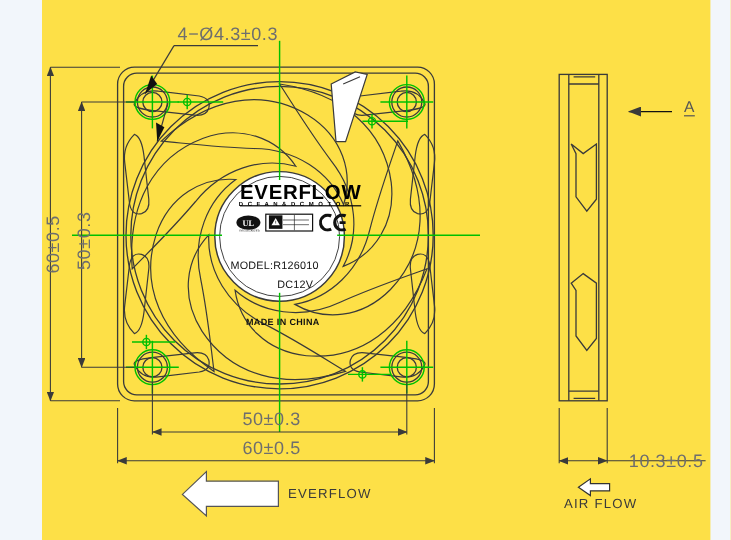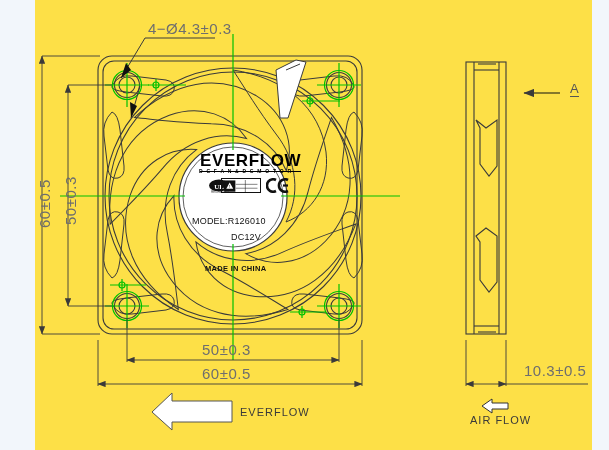--- a/index.html
+++ b/index.html
@@ -276,33 +276,33 @@
   <div class="txt dim-txt" id="hole-callout" style="left:148px; top:20px;">4−Ø4.3±0.3</div>
 
   <div class="txt dim-txt dim-vert" style="left:36px; top:228px;">60±0.5</div>
 
   <div class="txt dim-txt dim-vert" style="left:62px; top:225px;">50±0.3</div>
 
   <div class="txt dim-txt" style="left:202px; top:341px;">50±0.3</div>
 
   <div class="txt dim-txt" style="left:202px; top:365px;">60±0.5</div>
 
-  <div class="txt dim-txt" style="left:524px; top:362px;">10.3±0.5</div>
+  <div class="txt dim-txt" style="left:524px; top:376px;">10.3±0.5</div>
 
   <div class="anno-txt" style="left:240px; top:406px;">EVERFLOW</div>
 
   <div class="anno-txt" style="left:470px; top:414px;">AIR  FLOW</div>
 
   <div class="txt" id="view-label-a" style="left:570px; top:82px;">A</div>
 
   <div class="hub-txt" id="logo-everflow" style="left:200px; top:151px;">EVERFLOW</div>
 
   <div class="hub-txt" id="logo-sub" style="left:199px; top:168px;">D C F A N  &amp; D C M O T O R</div>
 
-  <div class="mark-box" style="left:208px; top:179px; width:24px; height:14px;">
+  <div class="mark-box" style="left:196px; top:179px; width:24px; height:14px;">
     <svg viewBox="0 0 24 14" width="24" height="14">
       <ellipse cx="11" cy="6.5" rx="10" ry="6" fill="#111"></ellipse>
       <text x="11" y="9.5" font-size="7" font-family="Liberation Serif, serif" font-weight="bold" fill="#fff" text-anchor="middle">UL</text>
       <text x="12" y="14" font-size="2.6" font-family="Liberation Sans, sans-serif" fill="#111" text-anchor="middle">RECOGNIZED</text>
     </svg>
   </div>
 
   <div class="mark-box" style="left:221px; top:178px; width:40px; height:15px; border:1px solid #111;">
     <svg viewBox="0 0 40 15" width="38" height="13">
       <rect x="0.5" y="0.5" width="13" height="13" fill="#111"></rect>

